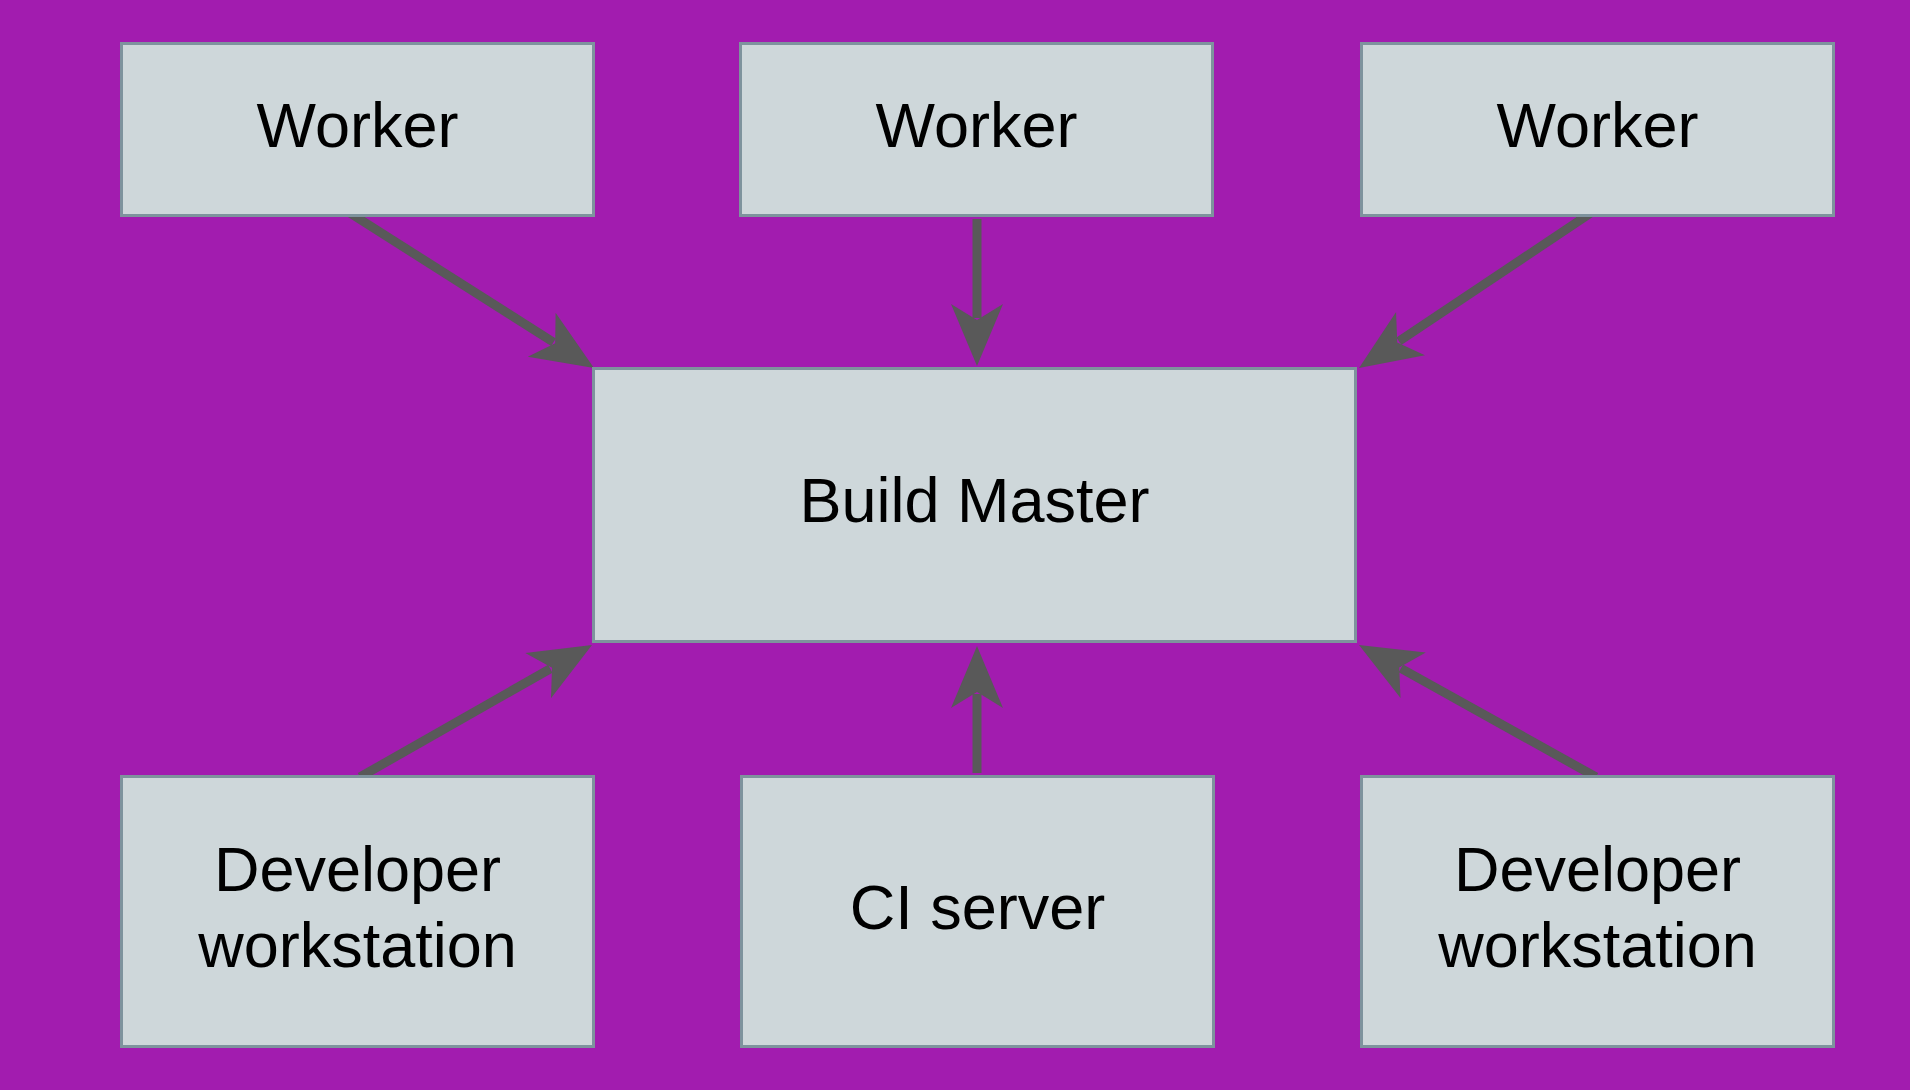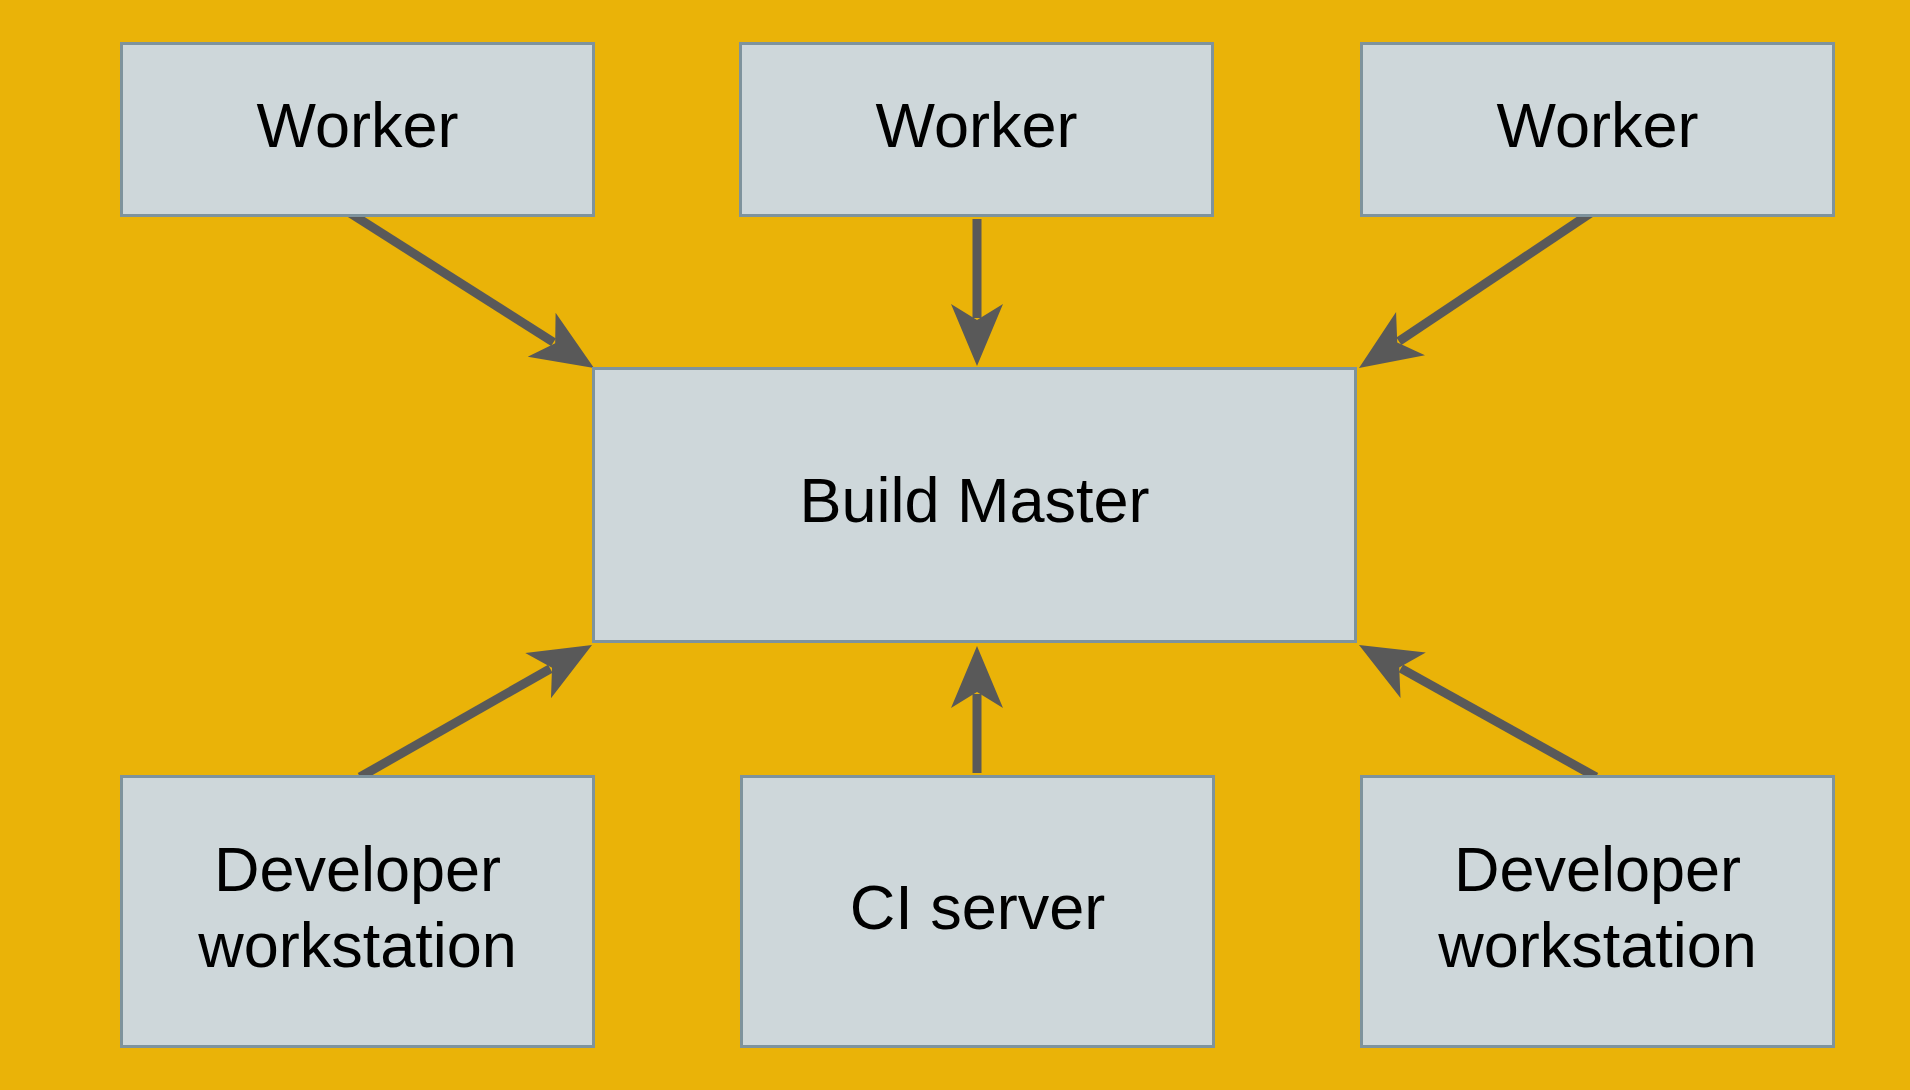--- a/index.html
+++ b/index.html
@@ -11,21 +11,21 @@
   body {
     width: 1910px;
     height: 1090px;
     overflow: hidden;
     font-family: "Liberation Sans", sans-serif;
   }
   #diagram-root {
     position: relative;
     width: 1910px;
     height: 1090px;
-    background: #eab308;
+    background: #a21caf;
   }
   svg#diagram-svg {
     position: absolute;
     top: 0;
     left: 0;
     width: 1910px;
     height: 1090px;
     display: block;
   }
   .node-rect {

